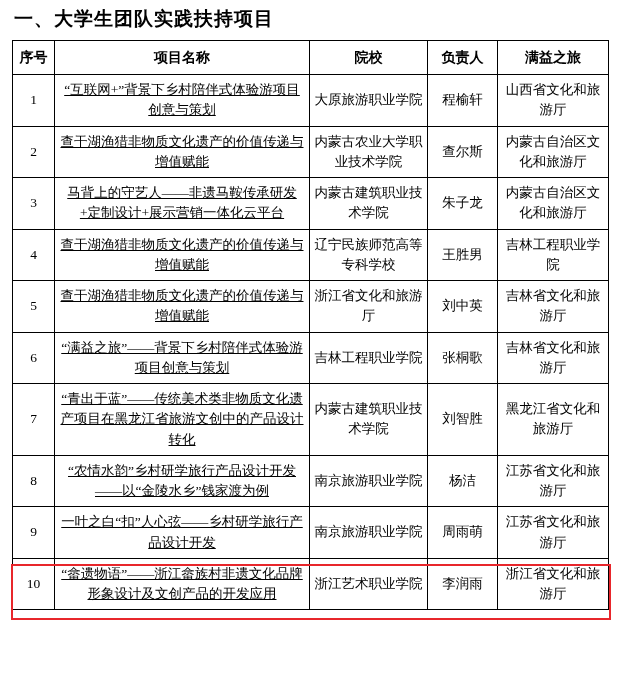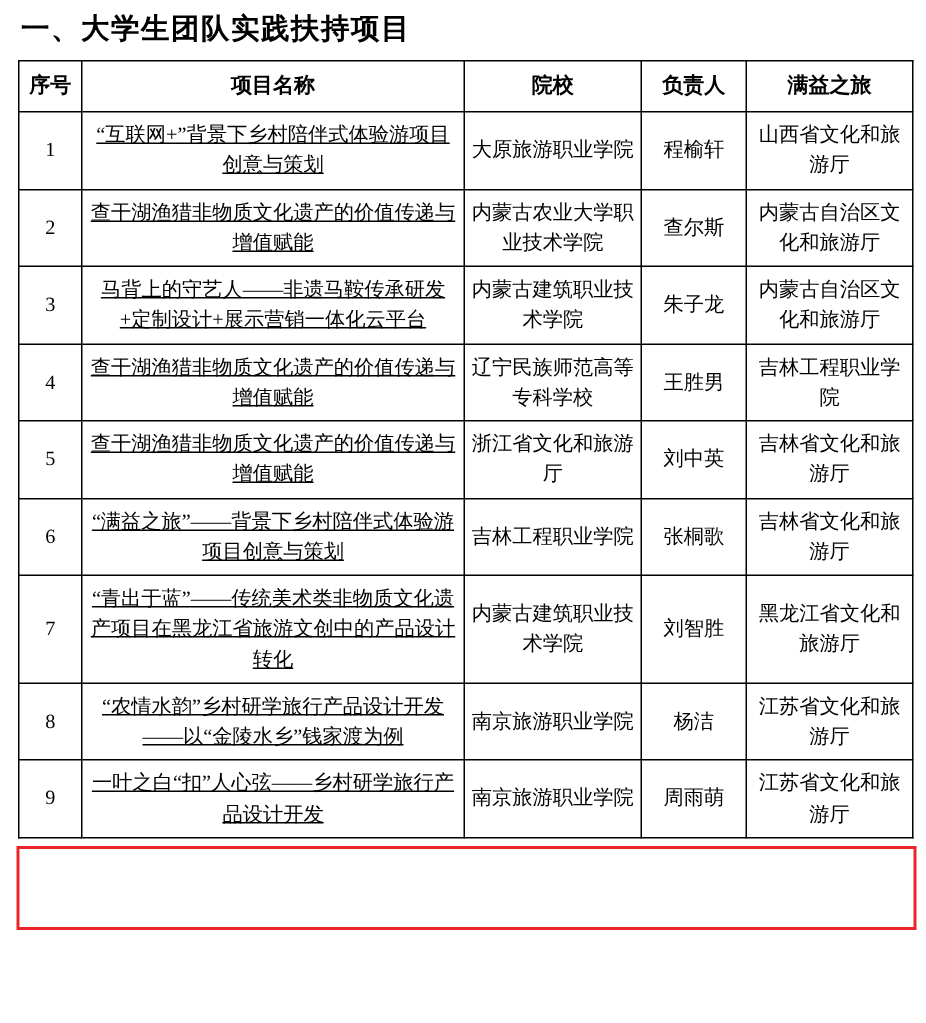--- a/index.html
+++ b/index.html
@@ -153,17 +153,24 @@
         <td>杨洁</td>
         <td>江苏省文化和旅游厅</td>
       </tr>
       <tr>
         <td>9</td>
         <td class="cell-name">一叶之白“扣”人心弦——乡村研学旅行产品设计开发</td>
         <td>南京旅游职业学院</td>
         <td>周雨萌</td>
         <td>江苏省文化和旅游厅</td>
       </tr>
+      <tr class="highlight-row">
+        <td>10</td>
+        <td class="cell-name">“畲遗物语”——浙江畲族村非遗文化品牌形象设计及文创产品的开发应用</td>
+        <td>浙江艺术职业学院</td>
+        <td>李润雨</td>
+        <td>浙江省文化和旅游厅</td>
+      </tr>
     </tbody>
   </table>
 
   <div class="red-box" id="redbox" style="left: 10.5px; top: 564.25px; width: 600px; height: 55.5px; border-color: rgb(232, 38, 43);"></div>
 </div>
 
 </body></html>

